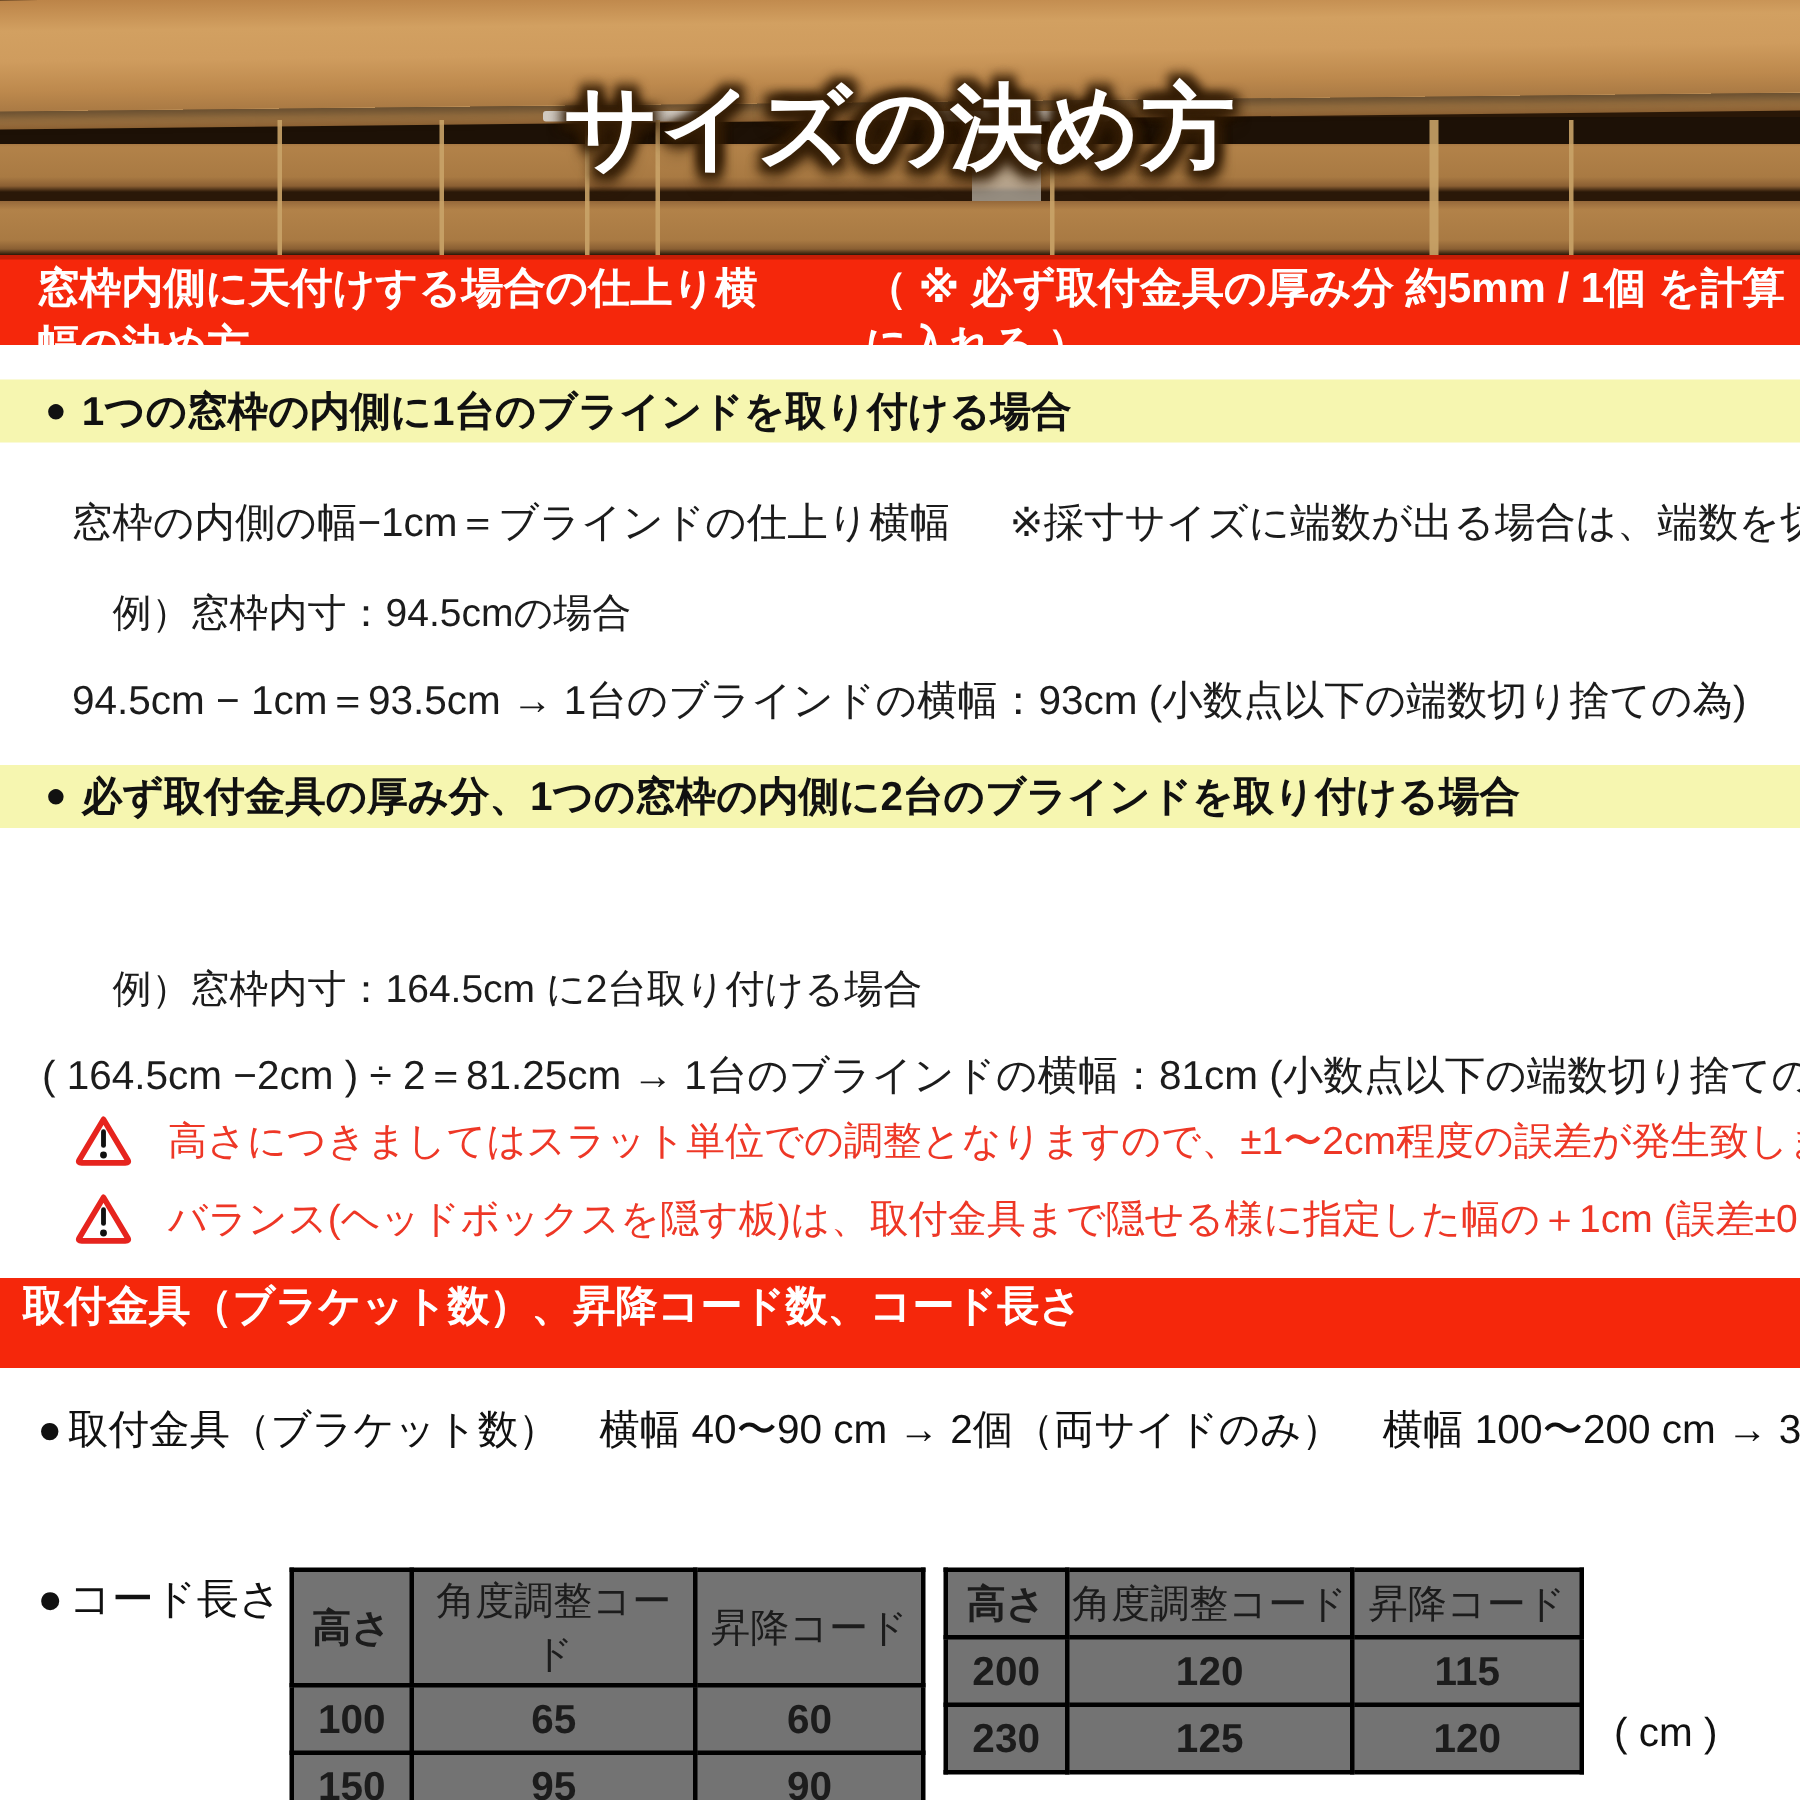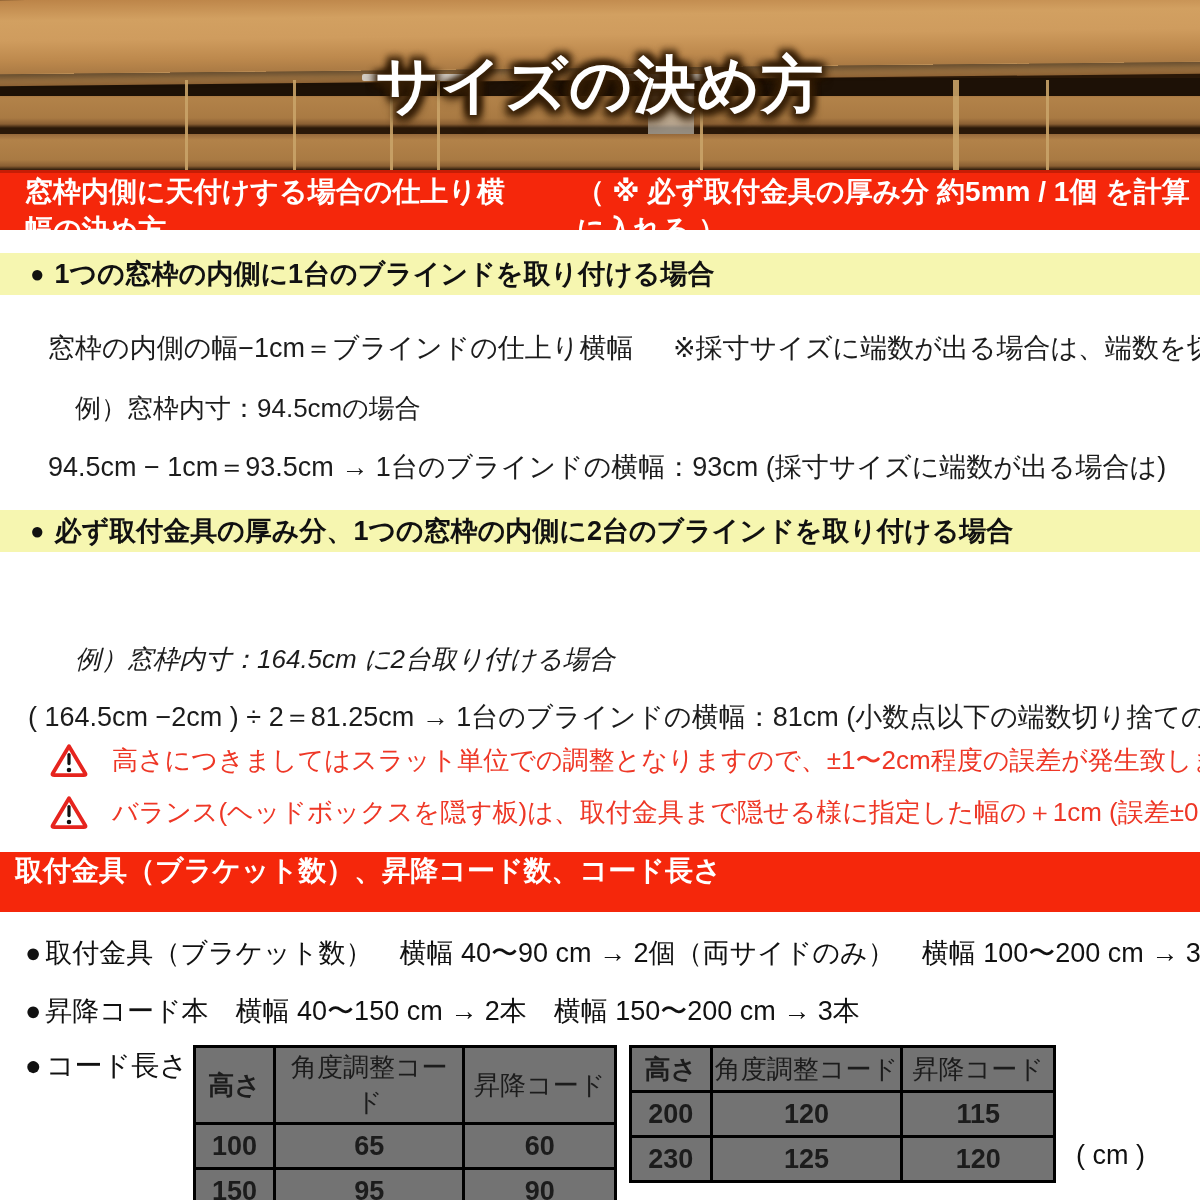--- a/index.html
+++ b/index.html
@@ -44,21 +44,21 @@
   .ybar2{top:510px;}
   .ybar .blt{margin-right:10px;font-size:24px;}
 
   
   .line{position:absolute;white-space:nowrap;font-size:27px;color:#1c1c1c;}
   .l-formula1{top:330px;left:48px;}
   .l-formula1 .note{margin-left:32px;}
   .l-example1{top:391px;left:75px;font-size:26px;}
   .l-calc1{top:449px;left:48px;}
   .l-formula2{top:582px;left:28px;}
-  .l-example2{top:642px;left:75px;font-size:26px;font-style:italic;}
+  .l-example2{top:642px;left:75px;font-size:26px;}
   .l-calc2{top:699px;left:28px;}
 
   
   .warning{position:absolute;left:50px;display:flex;align-items:center;color:#ee3726;font-size:26px;white-space:nowrap;}
   .warn1{top:742px;}
   .warn2{top:794px;}
   .warn-icon{width:38px;height:36px;margin-right:24px;flex:0 0 auto;}
 
   
   .bline{position:absolute;left:25px;white-space:nowrap;font-size:27px;color:#111;}
@@ -114,21 +114,21 @@
 
   <div class="ybar ybar1">
     <span class="blt">●</span>
     <span>1つの窓枠の内側に1台のブラインドを取り付ける場合</span>
   </div>
   <div class="line l-formula1">
     <span>窓枠の内側の幅−1cm＝ブラインドの仕上り横幅</span>
     <span class="note">※採寸サイズに端数が出る場合は、端数を切り捨てて計算する</span>
   </div>
   <div class="line l-example1">例）窓枠内寸：94.5cmの場合</div>
-  <div class="line l-calc1">94.5cm − 1cm＝93.5cm → 1台のブラインドの横幅：93cm (採寸サイズに端数が出る場合は)</div>
+  <div class="line l-calc1">94.5cm − 1cm＝93.5cm → 1台のブラインドの横幅：93cm (小数点以下の端数切り捨ての為)</div>
 
   <div class="ybar ybar2">
     <span class="blt">●</span>
     <span>必ず取付金具の厚み分、1つの窓枠の内側に2台のブラインドを取り付ける場合</span>
   </div>
   <div class="line l-example2">例）窓枠内寸：164.5cm に2台取り付ける場合</div>
   <div class="line l-calc2">( 164.5cm −2cm ) ÷ 2＝81.25cm → 1台のブラインドの横幅：81cm (小数点以下の端数切り捨ての為)</div>
 
   <div class="warning warn1">
     <svg class="warn-icon" viewBox="0 0 40 36">
@@ -146,23 +146,20 @@
     </svg>
     <span class="warn-text">バランス(ヘッドボックスを隠す板)は、取付金具まで隠せる様に指定した幅の＋1cm (誤差±0.3cm) の長さになります</span>
   </div>
 
   <div class="banner banner2">
     <span>取付金具（ブラケット数）、昇降コード数、コード長さ</span>
   </div>
 
   <div class="bline b1">
     <span class="blt">●</span><span>取付金具（ブラケット数）　横幅 40〜90 cm → 2個（両サイドのみ）　横幅 100〜200 cm → 3個（両サイド+センター）</span>
-  </div>
-  <div class="bline b2">
-    <span class="blt">●</span><span>昇降コード本　横幅 40〜150 cm → 2本　横幅 150〜200 cm → 3本</span>
   </div>
   <div class="bline b3">
     <span class="blt">●</span><span>コード長さ</span>
   </div>
 
   <div class="cord-table t1">
     <table>
       <colgroup>
           <col class="c0">
           <col class="c1">

